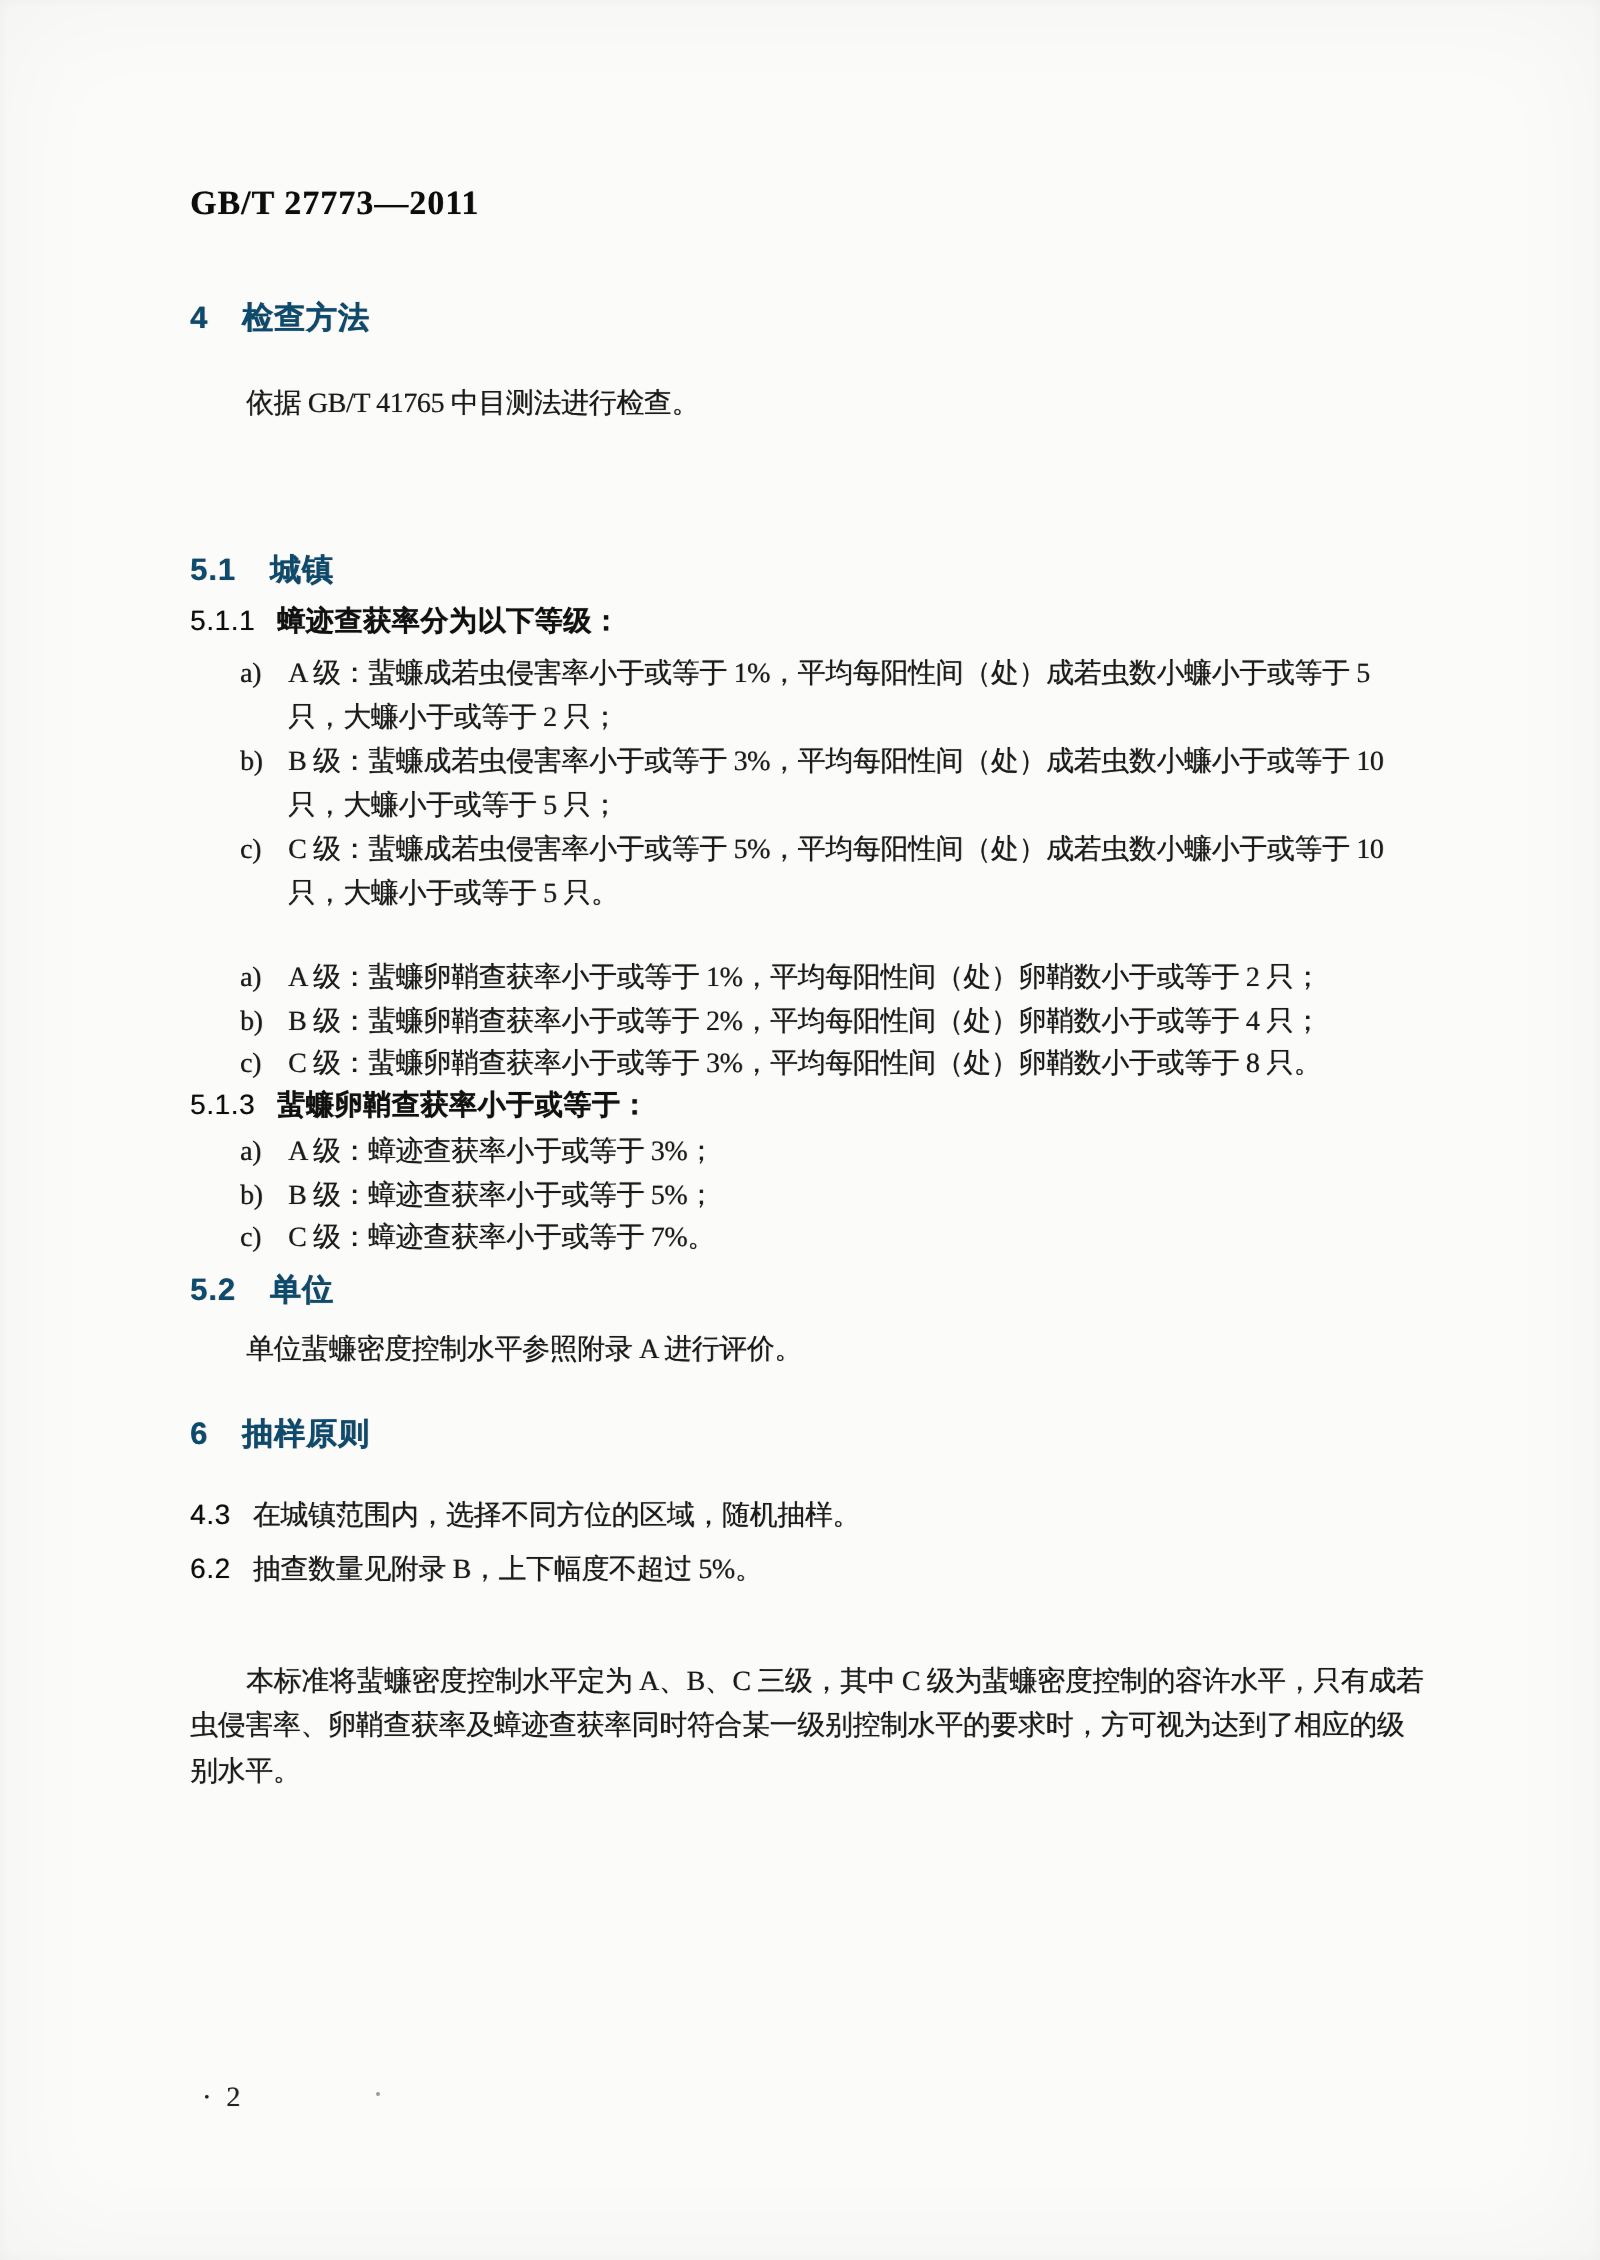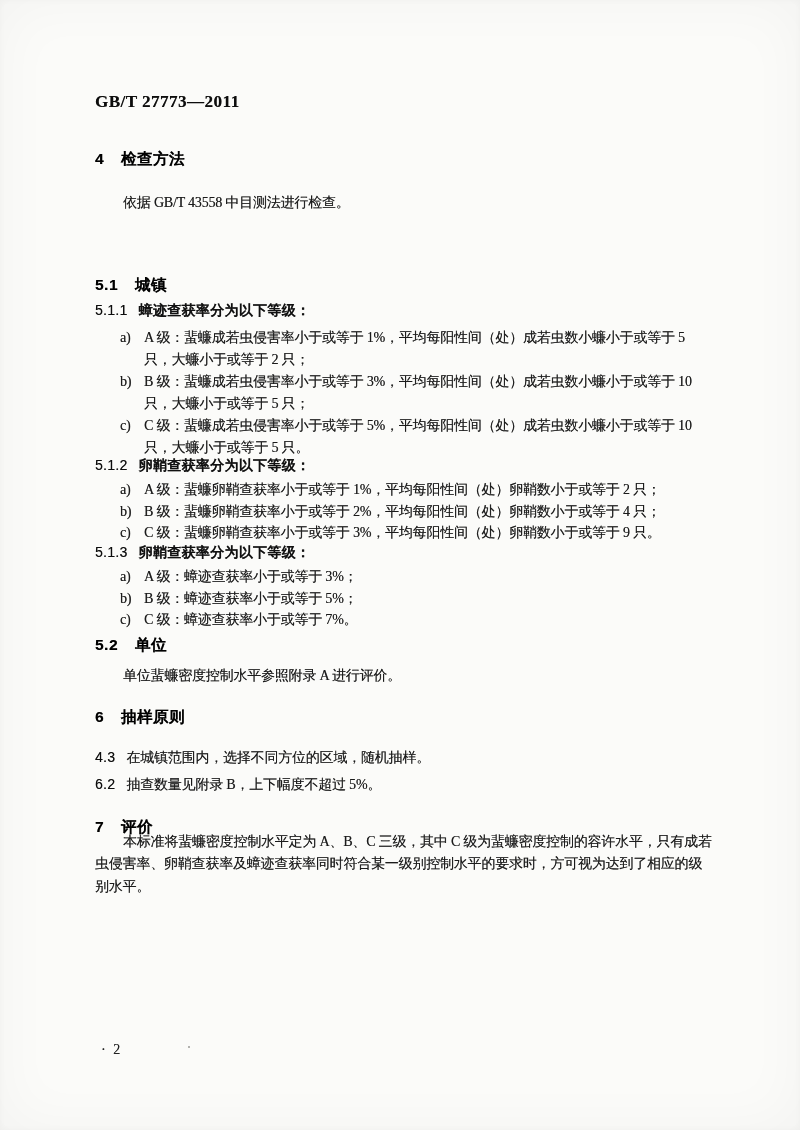--- a/index.html
+++ b/index.html
@@ -14,21 +14,21 @@
   }
   .abs{position:absolute;left:95px;width:620px;}
   .ink{text-shadow:0.2px 0.2px 0.4px rgba(0,0,0,0.55);}
   .doc-number{
     top:92px;
     font-family:"Liberation Serif","DejaVu Serif",serif;
     font-weight:bold;font-size:17px;letter-spacing:0.5px;color:#0d0d0d;
   }
   .heading{
     font-family:"Liberation Sans","DejaVu Sans",sans-serif;
-    font-weight:bold;font-size:15.5px;color:#000000;
+    font-weight:bold;font-size:15.5px;color:#0c4a6e;
     letter-spacing:0.5px;
   }
   .heading .hnum{display:inline-block;min-width:12px;margin-right:14px;}
   .clause-line{font-size:14px;letter-spacing:-0.2px;}
   .cnum{
     font-family:"Liberation Sans","DejaVu Sans",sans-serif;
     font-weight:normal;font-size:14px;color:#0d0d0d;
     margin-right:11px;letter-spacing:0.3px;
   }
   .clead{
@@ -55,21 +55,21 @@
 </head>
 <body>
 
 <div class="page">
 
   <div class="abs ink doc-number">GB/T 27773—2011</div>
 
   <div class="abs ink heading" style="top:149px">
     <span class="hnum">4</span><span>检查方法</span>
   </div>
-  <div class="abs ink para" style="top:192px">依据 GB/T 43558 中目测法进行检查。</div>
+  <div class="abs ink para" style="top:192px">依据 GB/T 41765 中目测法进行检查。</div>
 
 
   <div class="abs ink heading" style="top:275px">
     <span class="hnum" style="min-width:26px">5.1</span><span>城镇</span>
   </div>
 
   <div class="abs ink clause-line" style="top:302px">
     <span class="cnum">5.1.1</span><span class="clead">蟑迹查获率分为以下等级：</span>
   </div>
   <div class="abs ink list" style="top:327px">
@@ -80,40 +80,37 @@
     <div class="li">
       <span class="lab">b)</span>
       <span class="txt">B 级：蜚蠊成若虫侵害率小于或等于 3%，平均每阳性间（处）成若虫数小蠊小于或等于 10 只，大蠊小于或等于 5 只；</span>
     </div>
     <div class="li">
       <span class="lab">c)</span>
       <span class="txt">C 级：蜚蠊成若虫侵害率小于或等于 5%，平均每阳性间（处）成若虫数小蠊小于或等于 10 只，大蠊小于或等于 5 只。</span>
     </div>
   </div>
 
-  <div class="abs ink clause-line" style="top:457px">
-    <span class="cnum">5.1.2</span><span class="clead">卵鞘查获率分为以下等级：</span>
-  </div>
   <div class="abs ink list tight" style="top:479px">
     <div class="li">
       <span class="lab">a)</span>
       <span class="txt">A 级：蜚蠊卵鞘查获率小于或等于 1%，平均每阳性间（处）卵鞘数小于或等于 2 只；</span>
     </div>
     <div class="li">
       <span class="lab">b)</span>
       <span class="txt">B 级：蜚蠊卵鞘查获率小于或等于 2%，平均每阳性间（处）卵鞘数小于或等于 4 只；</span>
     </div>
     <div class="li">
       <span class="lab">c)</span>
-      <span class="txt">C 级：蜚蠊卵鞘查获率小于或等于 3%，平均每阳性间（处）卵鞘数小于或等于 9 只。</span>
+      <span class="txt">C 级：蜚蠊卵鞘查获率小于或等于 3%，平均每阳性间（处）卵鞘数小于或等于 8 只。</span>
     </div>
   </div>
 
   <div class="abs ink clause-line" style="top:544px">
-    <span class="cnum">5.1.3</span><span class="clead">卵鞘查获率分为以下等级：</span>
+    <span class="cnum">5.1.3</span><span class="clead">蜚蠊卵鞘查获率小于或等于：</span>
   </div>
   <div class="abs ink list tight" style="top:566px">
     <div class="li">
       <span class="lab">a)</span>
       <span class="txt">A 级：蟑迹查获率小于或等于 3%；</span>
     </div>
     <div class="li">
       <span class="lab">b)</span>
       <span class="txt">B 级：蟑迹查获率小于或等于 5%；</span>
     </div>
@@ -131,21 +128,18 @@
   <div class="abs ink heading" style="top:707px">
     <span class="hnum">6</span><span>抽样原则</span>
   </div>
   <div class="abs ink clause-line" style="top:749px">
     <span class="cnum">4.3</span><span class="ctext">在城镇范围内，选择不同方位的区域，随机抽样。</span>
   </div>
   <div class="abs ink clause-line" style="top:776px">
     <span class="cnum">6.2</span><span class="ctext">抽查数量见附录 B，上下幅度不超过 5%。</span>
   </div>
 
-  <div class="abs ink heading" style="top:817px">
-    <span class="hnum">7</span><span>评价</span>
-  </div>
   <div class="abs ink para" style="top:831px">本标准将蜚蠊密度控制水平定为 A、B、C 三级，其中 C 级为蜚蠊密度控制的容许水平，只有成若虫侵害率、卵鞘查获率及蟑迹查获率同时符合某一级别控制水平的要求时，方可视为达到了相应的级别水平。</div>
 
   <div class="footer-page ink">· 2</div>
   <div class="speck"></div>
 
 </div>
 
 </body></html>

